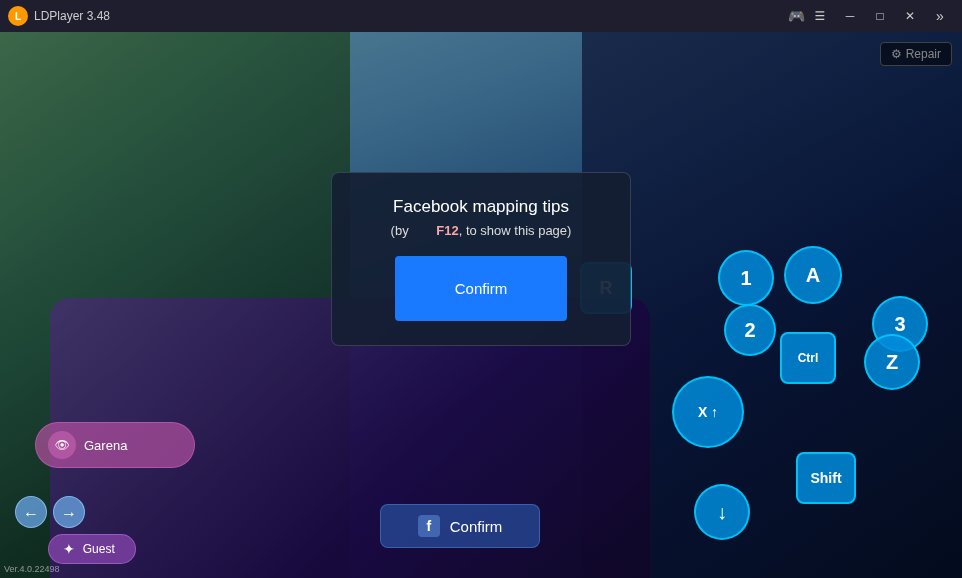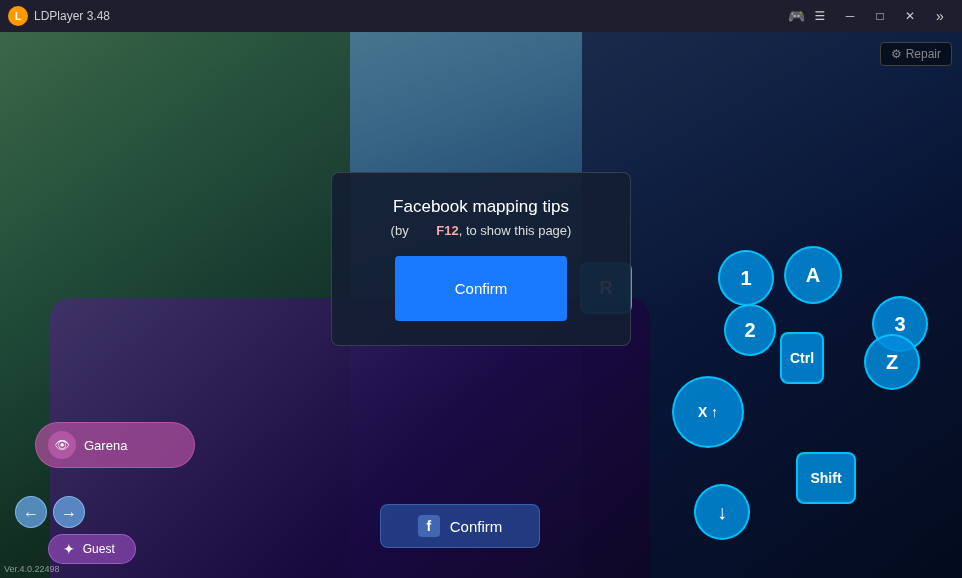--- a/index.html
+++ b/index.html
@@ -366,21 +366,21 @@
 
   <div class="key-btn" style="width:58px;height:58px;left:784px;top:214px;font-size:20px;">
     <span>A</span>
   </div>
 
 
   <div class="key-btn" style="width:56px;height:56px;left:872px;top:264px;font-size:20px;">
     <span>3</span>
   </div>
 
-  <div class="key-btn square" style="width:44px;height:52px;left:780px;top:300px;font-size:14px;">
+  <div class="key-btn square" style="width:56px;height:52px;left:780px;top:300px;font-size:12px;">
     <span>Ctrl</span>
   </div>
 
   <div class="key-btn" style="width:56px;height:56px;left:864px;top:302px;font-size:20px;">
     <span>Z</span>
   </div>
 
   <div class="key-btn" style="width:72px;height:72px;left:672px;top:344px;font-size:14px;">
     <span>X ↑</span>
   </div>

